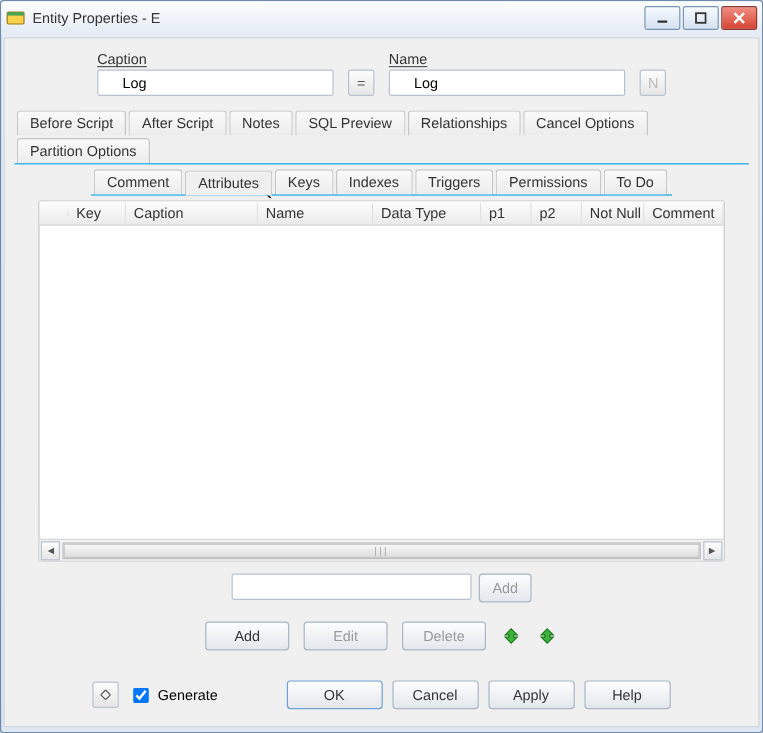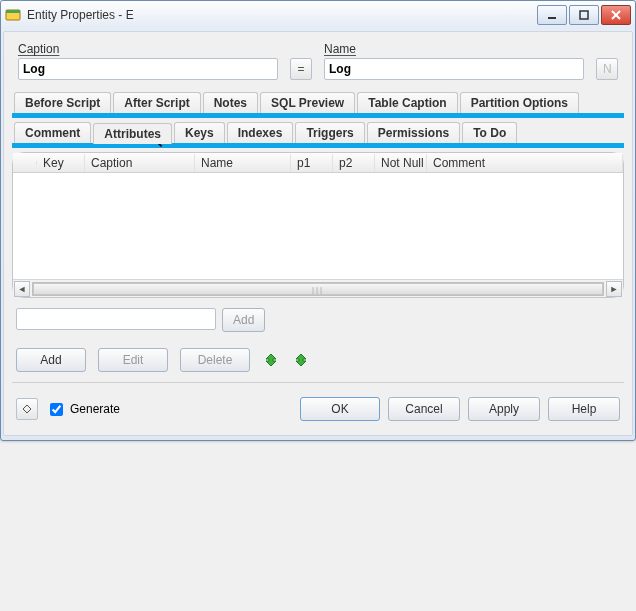--- a/index.html
+++ b/index.html
@@ -1,34 +1,34 @@
 <!DOCTYPE html>
 <html><head>
 <meta charset="utf-8">
 <style>
 * { box-sizing: border-box; font-family: "Segoe UI", Tahoma, sans-serif; font-size: 12px; }
 body { margin: 0; background: #f0f0f0; width: 636px; height: 611px; overflow: hidden; }
-.window { border: 1px solid #6b8aad; border-radius: 3px; width: 636px; height: 441px; background: linear-gradient(#e6edf6,#dfe7f2); box-shadow: 0 0 3px rgba(0,0,0,.3); }
+.window { border: 1px solid #6b8aad; border-radius: 3px; width: 636px; height: 611px; background: linear-gradient(#e6edf6,#dfe7f2); box-shadow: 0 0 3px rgba(0,0,0,.3); }
 .titlebar { height: 28px; display: flex; align-items: center; padding: 0 4px; background: linear-gradient(#fdfdfd,#e4ebf5); border-radius: 3px 3px 0 0; }
 .titlebar .icon { width:16px; height:16px; margin-right:6px; }
 .titlebar .title { flex:1; color:#333; }
 .wbtns { display:flex; gap:2px; }
 .wbtn { width:30px; height:20px; border:1px solid #7a94b4; border-radius:2px; background:linear-gradient(#f7fbff,#d4e1f1); display:flex; align-items:center; justify-content:center; }
 .wbtn.close { background:linear-gradient(#f08f84,#d64432); border-color:#8a3a30; color:#fff; }
 .wbtn svg { pointer-events:none; }
-.client { background:#f0f0f0; margin:2px; height:calc(100% - 34px); border:1px solid #cfd6de; border-radius:2px; padding:6px 8px 8px; display:flex; flex-direction:column; gap:4px; }
+.client { background:#f0f0f0; margin:2px; height:calc(100% - 34px); border:1px solid #cfd6de; border-radius:2px; padding:6px 8px 8px; display:flex; flex-direction:column; gap:4px;align-items:center; }
 .toprow { display:flex; gap:12px; align-items:flex-end; padding:4px 6px 6px; }
 .field { display:flex; flex-direction:column; gap:2px; }
 .field label { text-decoration: underline; text-decoration-color:#555; text-underline-offset:2px; color:#333; }
-.txt { border:1px solid #b8c2cf; background:#fff; height:22px; padding:2px 4px; border-radius:2px;font-weight:bold; }
+.txt { border:1px solid #b8c2cf; background:#fff; height:22px; padding:2px 20px; border-radius:2px; }
 .sqbtn { width:22px; height:22px; border:1px solid #b8c2cf; background:linear-gradient(#fdfdfd,#e6e6e6); border-radius:2px; text-align:center; line-height:18px; color:#555; }
-.tabs { display:flex; flex-wrap:wrap; gap:0; border-bottom:5px solid #0ea5e9; padding:0 2px;font-weight:bold; }
+.tabs { display:flex; flex-wrap:wrap; gap:0; border-bottom:1px solid #0ea5e9; padding:0 2px; }
 .tab { padding:3px 10px; border:1px solid #c6c6c6; border-bottom:none; background:linear-gradient(#fafafa,#ececec); margin-right:2px; margin-top:2px; border-radius:3px 3px 0 0; color:#333; cursor:default; position:relative; }
 .tab.active { background:#f0f0f0; z-index:2; top:1px; }
-.tablewrap { flex:1; display:flex; flex-direction:column; border:1px solid #c6c6c6; background:#fff; border-radius:12px; min-height:0; }
+.tablewrap { flex:1; display:flex; flex-direction:column; border:1px solid #c6c6c6; background:#fff; border-radius:2px; min-height:0; }
 .thead { display:flex; background:linear-gradient(#fdfdfd,#eaeaea); border-bottom:1px solid #d0d0d0; height:20px; align-items:center; }
 .th { padding:2px 6px; border-right:1px solid #e2e2e2; color:#333; white-space:nowrap; overflow:hidden; }
 .tbody { flex:1; overflow:auto; }
 .hscroll { height:18px; border-top:1px solid #d6d6d6; display:flex; align-items:center; background:#f2f2f2; }
 .hscroll .arrow { width:16px; height:16px; border:1px solid #b8c2cf; background:linear-gradient(#fdfdfd,#e6e6e6); margin:0 1px; display:flex; align-items:center; justify-content:center; font-size:9px; color:#555; }
 .hscroll .track { flex:1; height:14px; border:1px solid #c0c0c0; background:#e8e8e8; position:relative; margin:0 1px; }
 .hscroll .thumb { position:absolute; top:0; bottom:0; left:0; right:0; background:linear-gradient(#f7f7f7,#dedede); border:1px solid #c6c6c6; }
 .hscroll .thumb::after { content:"|||"; position:absolute; left:50%; top:50%; transform:translate(-50%,-50%); font-size:8px; letter-spacing:2px; color:#a6a6a6; }
 .inlineadd { display:flex; gap:6px; padding:6px 4px; }
 .btn { height:24px; min-width:70px; padding:0 10px; border:1px solid #a9b6c6; background:linear-gradient(#fdfdfd,#e3e7ec); border-radius:3px; color:#333; }
@@ -89,40 +89,42 @@
         <input class="txt" value="Log" style="">
       </div>
       <button class="sqbtn" style="color:#bbb">N</button>
     </div>
 
     <div class="tabs">
       <div class="tab">Before Script</div>
       <div class="tab">After Script</div>
       <div class="tab">Notes</div>
       <div class="tab">SQL Preview</div>
-      <div class="tab">Table Caption</div>
+      <div class="tab">Relationships</div>
+      <div class="tab">Cancel Options</div>
       <div class="tab">Partition Options</div>
     </div>
     <div class="tabs tabrow2-wrap" style="margin-top:-2px">
       <div class="tab">Comment</div>
       <div class="tab active">Attributes</div>
       <div class="tab">Keys</div>
       <div class="tab">Indexes</div>
       <div class="tab">Triggers</div>
       <div class="tab">Permissions</div>
       <div class="tab">To Do</div>
       <span class="cursor" style="left:140px; top:14px;">↖</span>
     </div>
 
     <div class="tablewrap">
       <div class="thead">
         <div class="th" style="width:24px"></div>
         <div class="th" style="width:48px">Key</div>
         <div class="th" style="width:110px">Caption</div>
         <div class="th" style="width:96px">Name</div>
+        <div class="th" style="width:90px">Data Type</div>
         <div class="th" style="width:42px">p1</div>
         <div class="th" style="width:42px">p2</div>
         <div class="th" style="width:52px">Not Null</div>
         <div class="th" style="flex:1">Comment</div>
       </div>
       <div class="tbody"></div>
       <div class="hscroll">
         <div class="arrow">◄</div>
         <div class="track">
             <div class="thumb"></div>

